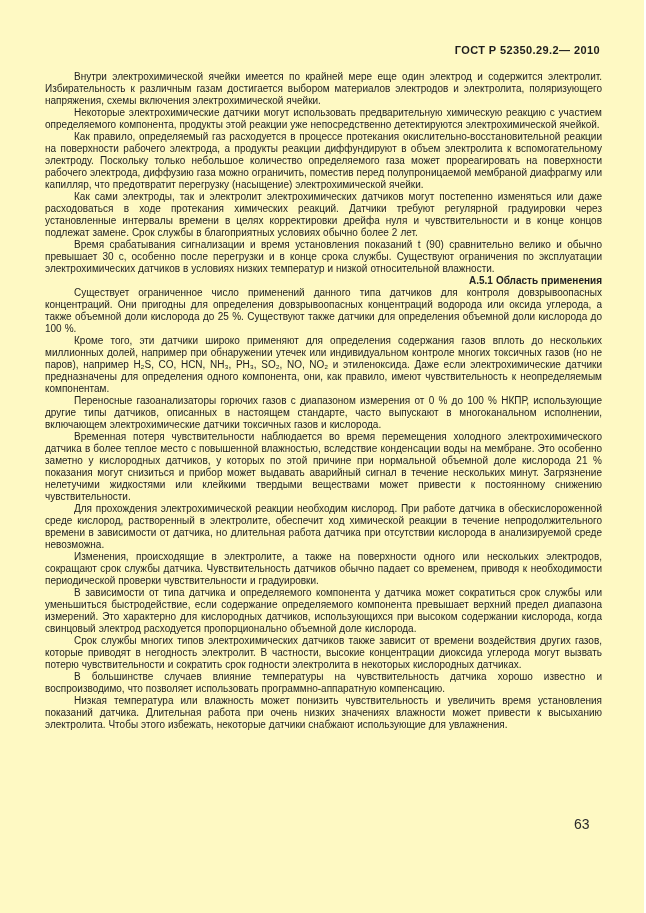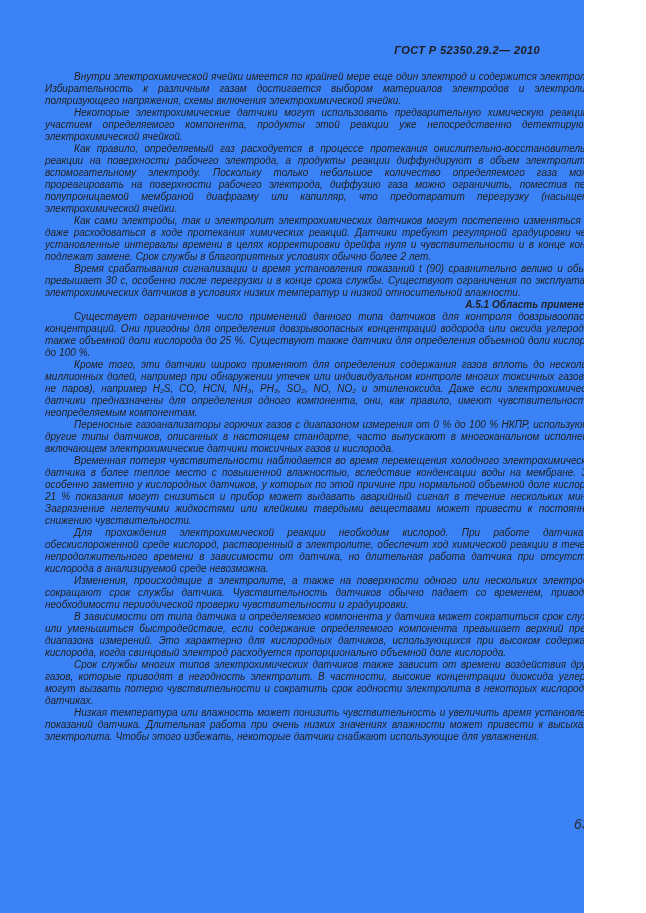--- a/index.html
+++ b/index.html
@@ -2,27 +2,26 @@
 <html lang="ru"><head>
 <meta charset="utf-8">
 <style>
   html, body {
     margin: 0;
     padding: 0;
     background: #ffffff;
   }
   .page {
     position: relative;
-    width: 584px;
+    width: 644px;
     height: 913px;
-    background: #3b82f6;
+    background: #fef9c3;
     font-family: "Liberation Sans", "DejaVu Sans", sans-serif;
     color: #222222;
     overflow: hidden;
-    font-style: italic;
   }
   .doc-header {
     position: absolute;
     top: 44px;
     right: 44px;
     font-size: 11px;
     font-weight: bold;
     letter-spacing: 0.4px;
     color: #1d1d1d;
     white-space: nowrap;
@@ -68,18 +67,19 @@
     <p class="para">Время срабатывания сигнализации и время установления показаний t (90) сравнительно велико и обычно превышает 30 с, особенно после перегрузки и в конце срока службы. Существуют ограничения по эксплуатации электрохимических датчиков в условиях низких температур и низкой относительной влажности.</p>
     <p class="para heading">А.5.1 Область применения</p>
     <p class="para">Существует ограниченное число применений данного типа датчиков для контроля довзрывоопасных концентраций. Они пригодны для определения довзрывоопасных концентраций водорода или оксида углерода, а также объемной доли кислорода до 25 %. Существуют также датчики для определения объемной доли кислорода до 100 %.</p>
     <p class="para">Кроме того, эти датчики широко применяют для определения содержания газов вплоть до нескольких миллионных долей, например при обнаружении утечек или индивидуальном контроле многих токсичных газов (но не паров), например H₂S, CO, HCN, NH₃, PH₃, SO₂, NO, NO₂ и этиленоксида. Даже если электрохимические датчики предназначены для определения одного компонента, они, как правило, имеют чувствительность к неопределяемым компонентам.</p>
     <p class="para">Переносные газоанализаторы горючих газов с диапазоном измерения от 0 % до 100 % НКПР, использующие другие типы датчиков, описанных в настоящем стандарте, часто выпускают в многоканальном исполнении, включающем электрохимические датчики токсичных газов и кислорода.</p>
     <p class="para">Временная потеря чувствительности наблюдается во время перемещения холодного электрохимического датчика в более теплое место с повышенной влажностью, вследствие конденсации воды на мембране. Это особенно заметно у кислородных датчиков, у которых по этой причине при нормальной объемной доле кислорода 21 % показания могут снизиться и прибор может выдавать аварийный сигнал в течение нескольких минут. Загрязнение нелетучими жидкостями или клейкими твердыми веществами может привести к постоянному снижению чувствительности.</p>
     <p class="para">Для прохождения электрохимической реакции необходим кислород. При работе датчика в обескислороженной среде кислород, растворенный в электролите, обеспечит ход химической реакции в течение непродолжительного времени в зависимости от датчика, но длительная работа датчика при отсутствии кислорода в анализируемой среде невозможна.</p>
     <p class="para">Изменения, происходящие в электролите, а также на поверхности одного или нескольких электродов, сокращают срок службы датчика. Чувствительность датчиков обычно падает со временем, приводя к необходимости периодической проверки чувствительности и градуировки.</p>
     <p class="para">В зависимости от типа датчика и определяемого компонента у датчика может сократиться срок службы или уменьшиться быстродействие, если содержание определяемого компонента превышает верхний предел диапазона измерений. Это характерно для кислородных датчиков, использующихся при высоком содержании кислорода, когда свинцовый электрод расходуется пропорционально объемной доле кислорода.</p>
     <p class="para">Срок службы многих типов электрохимических датчиков также зависит от времени воздействия других газов, которые приводят в негодность электролит. В частности, высокие концентрации диоксида углерода могут вызвать потерю чувствительности и сократить срок годности электролита в некоторых кислородных датчиках.</p>
+    <p class="para">В большинстве случаев влияние температуры на чувствительность датчика хорошо известно и воспроизводимо, что позволяет использовать программно-аппаратную компенсацию.</p>
     <p class="para">Низкая температура или влажность может понизить чувствительность и увеличить время установления показаний датчика. Длительная работа при очень низких значениях влажности может привести к высыханию электролита. Чтобы этого избежать, некоторые датчики снабжают использующие для увлажнения.</p>
   </div>
 
   <div class="page-number">63</div>
 
 </div>
 
 </body></html>

